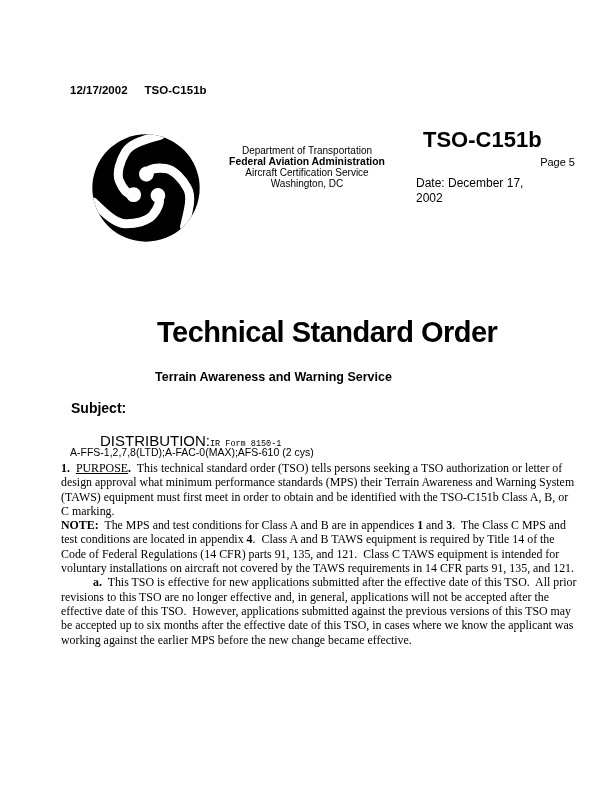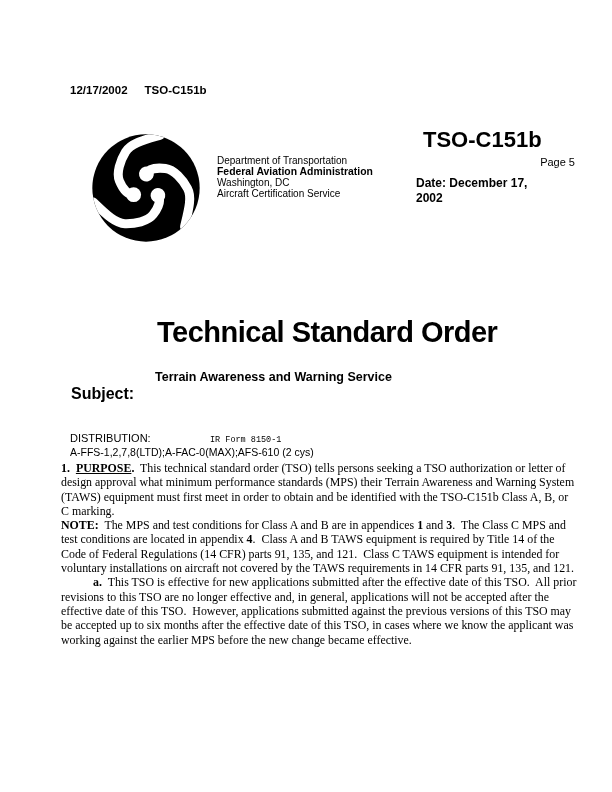--- a/index.html
+++ b/index.html
@@ -7,47 +7,47 @@
     position:relative; width:612px; height:792px; background:#ffffff;
     color:#000; font-family:"Liberation Sans", sans-serif; overflow:hidden;
   }
   
   .header-left { position:absolute; left:70px; top:84px; font-weight:bold; font-size:11.5px; white-space:nowrap; }
   .header-left .tso { margin-left:17px; }
   .page-number { position:absolute; top:112px; right:37px; font-size:11px;margin-top:44px; }
 
   
   .logo { position:absolute; left:89px; top:131px; width:114px; height:114px; }
-  .dept-block { position:absolute; left:217px; top:155px; width:180px; font-size:10px; line-height:11px; }
+  .dept-block { position:absolute; left:217px; top:145px; width:180px; text-align:center; font-size:10px; line-height:11px; }
   .dept-block .agency { font-weight:bold; font-size:10.4px; }
   .tso-big { position:absolute; left:423px; top:127px; font-size:22px; font-weight:bold; white-space:nowrap; }
-  .date-block { position:absolute; left:416px; top:176px; width:140px; font-weight:bold; font-size:12px; line-height:14.5px; }
+  .date-block { position:absolute; left:416px; top:176px; width:140px; font-weight:normal; font-size:12px; line-height:14.5px; }
 
   
   .doc-title { position:absolute; left:141px; top:300px; margin:16px; font-size:29px; font-weight:bold; letter-spacing:-0.5px; white-space:nowrap; }
   .subject-value { position:absolute; left:155px; top:370px; font-weight:bold; font-size:12.5px; white-space:nowrap; }
-  .subject-label { position:absolute; left:71px; top:385px; font-weight:bold; font-size:16px; }
+  .subject-label { position:absolute; left:71px; top:400px; font-weight:bold; font-size:14px; }
 
   
   .distribution { position:absolute; left:70px; top:432px; display:grid; grid-template-columns:140px auto; grid-auto-rows:14px; align-items:baseline; }
-  .dist-label { font-size:11px; }
+  .dist-label { font-size:15px;text-align:right; }
   .dist-form { font-size:8.5px;font-family:Liberation Mono, monospace; }
   .dist-codes { font-size:10.5px; white-space:nowrap; }
 
   
   .body-text {
     position:absolute; left:61px; top:461px; width:516px;
     font-family:"Liberation Serif", serif; font-size:11.9px; line-height:14.3px;
   }
   .body-text p { margin:0; white-space:pre-wrap; }
   .p-note { margin-top:8px; margin-left:56px; }
   .p-heading2 { margin-top:11px; }
   .p-sub-a { margin-top:16px; text-indent:32px; }
   .b { font-weight:bold; }
-  .bu { font-weight:bold; text-decoration:underline; }
+  .bu { font-weight:normal; text-decoration:underline; }
 </style>
 </head>
 <body>
 
 <div class="page">
 
   <div class="header-left"><span>12/17/2002</span><span class="tso">TSO-C151b</span></div>
 
   <div class="page-number">Page 5</div>
 
@@ -70,22 +70,22 @@
           <circle cx="47" cy="67" r="7.8" transform="rotate(120 60 60)"></circle>
           <circle cx="47" cy="67" r="7.8" transform="rotate(240 60 60)"></circle>
         </g>
       </g>
     </svg>
   </div>
 
   <div class="dept-block">
     <div>Department of Transportation</div>
     <div class="agency">Federal Aviation Administration</div>
+    <div>Aircraft Certification Service</div>
     <div>Washington, DC</div>
-    <div>Aircraft Certification Service</div>
   </div>
 
   <div class="tso-big">TSO-C151b</div>
 
   <div class="date-block">
     <div>Date:  December 17,</div>
     <div>2002</div>
   </div>
 
   <h1 class="doc-title">Technical Standard Order</h1>

